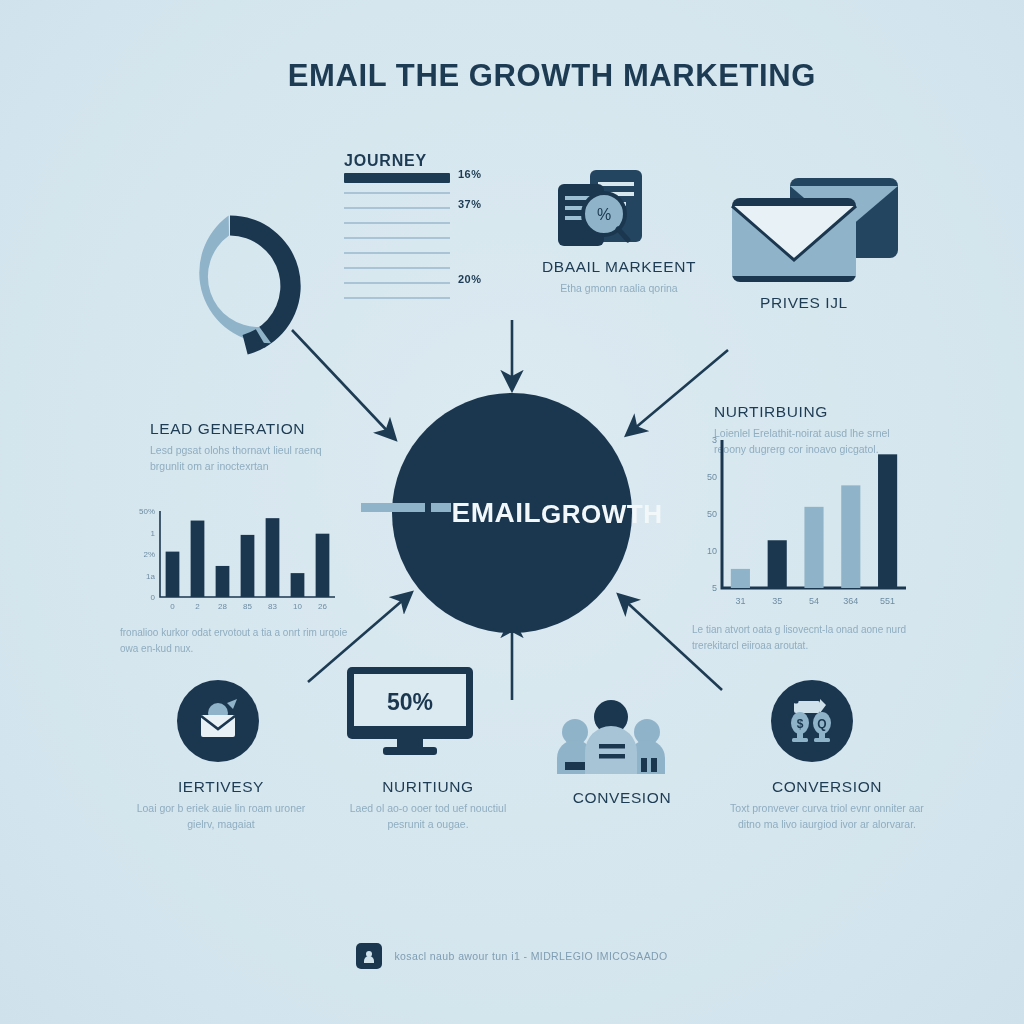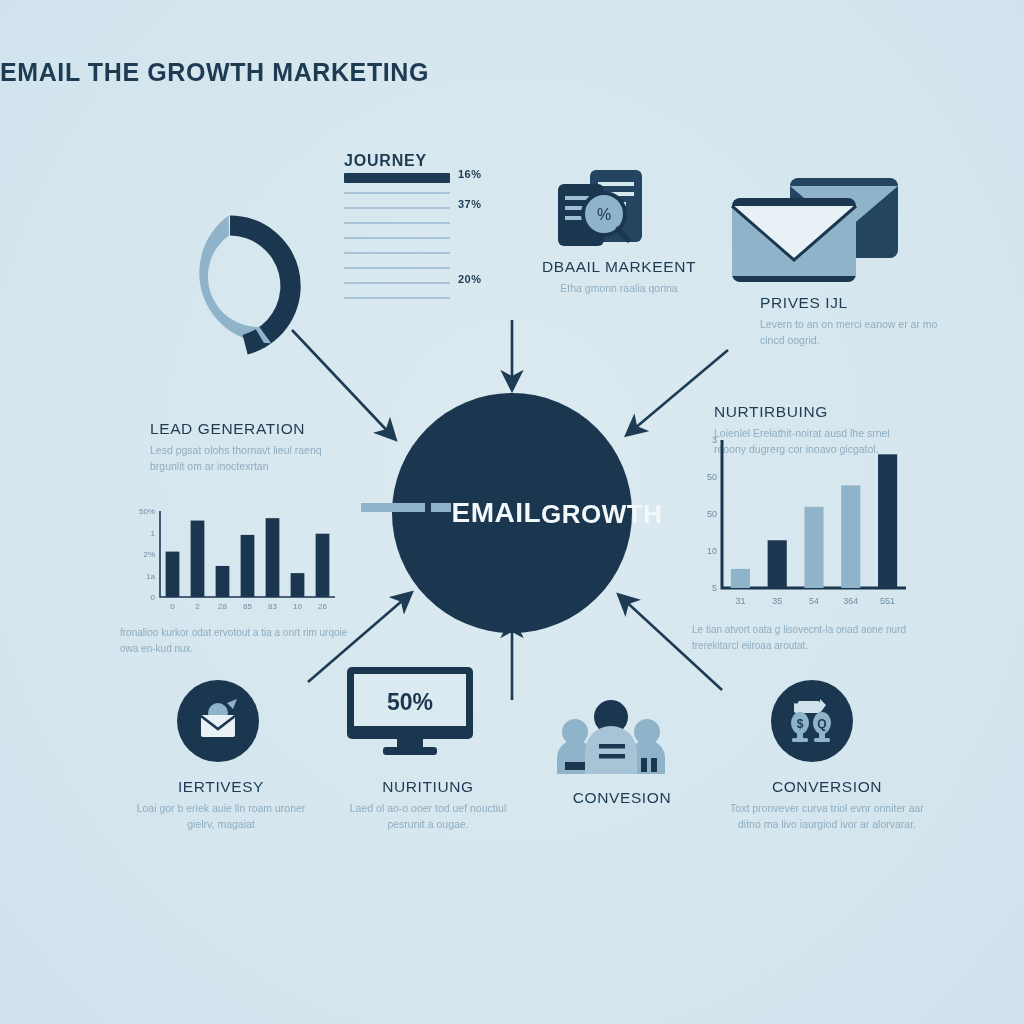--- a/index.html
+++ b/index.html
@@ -15,22 +15,22 @@
     width: 1024px;
     height: 1024px;
     background: radial-gradient(ellipse at 50% 45%, #dceaf1 0%, #d5e6ee 60%, #cfe2ec 100%);
     overflow: hidden;
   }
   .abs { position: absolute; }
 
   
   #title {
     top: 58px; left: 0; width: 816px;
-    text-align: left;
-    font-size: 25px;
+    text-align: right;
+    font-size: 31px;
     font-weight: bold;
     letter-spacing: 0.6px;
     color: #1d3b53;
   }
 
   
   #donut-wrap { top: 196px; left: 146px; width: 168px; height: 180px; }
   #donut-svg { display: block; }
 
   
@@ -227,21 +227,20 @@
       <rect x="60" y="2" width="108" height="80" rx="8" fill="#24455f"></rect>
       <path d="M60,10 L114,56 L168,10 Z" fill="#8fb3c9"></path>
       <rect x="2" y="22" width="124" height="84" rx="8" fill="#1b3750"></rect>
       <path d="M2,30 L64,84 L126,30 L126,100 L2,100 Z" fill="#8fb3c9"></path>
       <path d="M2,30 L64,84 L126,30 Z" fill="#e8f2f6"></path>
       <path d="M2,30 L64,84 L126,30" fill="none" stroke="#1b3750" stroke-width="3"></path>
     </svg>
   </div>
   <div class="abs" id="privesijl">
     <div class="node-title">PRIVES IJL</div>
-    <div class="node-body">Levern to an on merci eanow er ar mo cincd oogrid.</div>
   </div>
 
   <div class="abs" id="leadgen">
     <div class="node-title">LEAD GENERATION</div>
     <div class="node-body">Lesd pgsat olohs thornavt lieul raenq brgunlit om ar inoctexrtan</div>
   </div>
   <div class="abs" id="leadgen-chart">
     <svg id="chart0" width="215" height="112" viewBox="0 0 215 112">
         <path d="M34,6 L34,92 L209,92" fill="none" stroke="#1b3750" stroke-width="1.6"></path>
         <text x="29" y="9" text-anchor="end" font-size="8" fill="#6d8ca3" font-family="Liberation Sans, sans-serif">50%</text>
@@ -361,14 +360,23 @@
       <rect x="33" y="36" width="6" height="6" fill="#8fb3c9"></rect>
       <rect x="28" y="41" width="16" height="4" rx="1.5" fill="#8fb3c9"></rect>
       <text x="36" y="31" font-size="12" font-weight="bold" fill="#1b3750" text-anchor="middle" font-family="Liberation Sans, sans-serif">Q</text>
     </svg>
   </div>
   <div class="abs center-txt" id="conversion">
     <div class="node-title">CONVERSION</div>
     <div class="node-body">Toxt pronvever curva triol evnr onniter aar ditno ma livo iaurgiod ivor ar alorvarar.</div>
   </div>
 
+  <div class="abs" id="footer">
+    <div id="footer-badge">
+      <svg width="15" height="15" viewBox="0 0 15 15">
+        <circle cx="7" cy="5" r="3" fill="#cfe2ec"></circle>
+        <path d="M2,14 V12 a5,5 0 0 1 10,0 V14 Z" fill="#cfe2ec"></path>
+      </svg>
+    </div>
+    <div id="footer-text">kosacl naub awour tun i1 - MIDRLEGIO IMICOSAADO</div>
+  </div>
 
 </div>
 
 </body></html>

